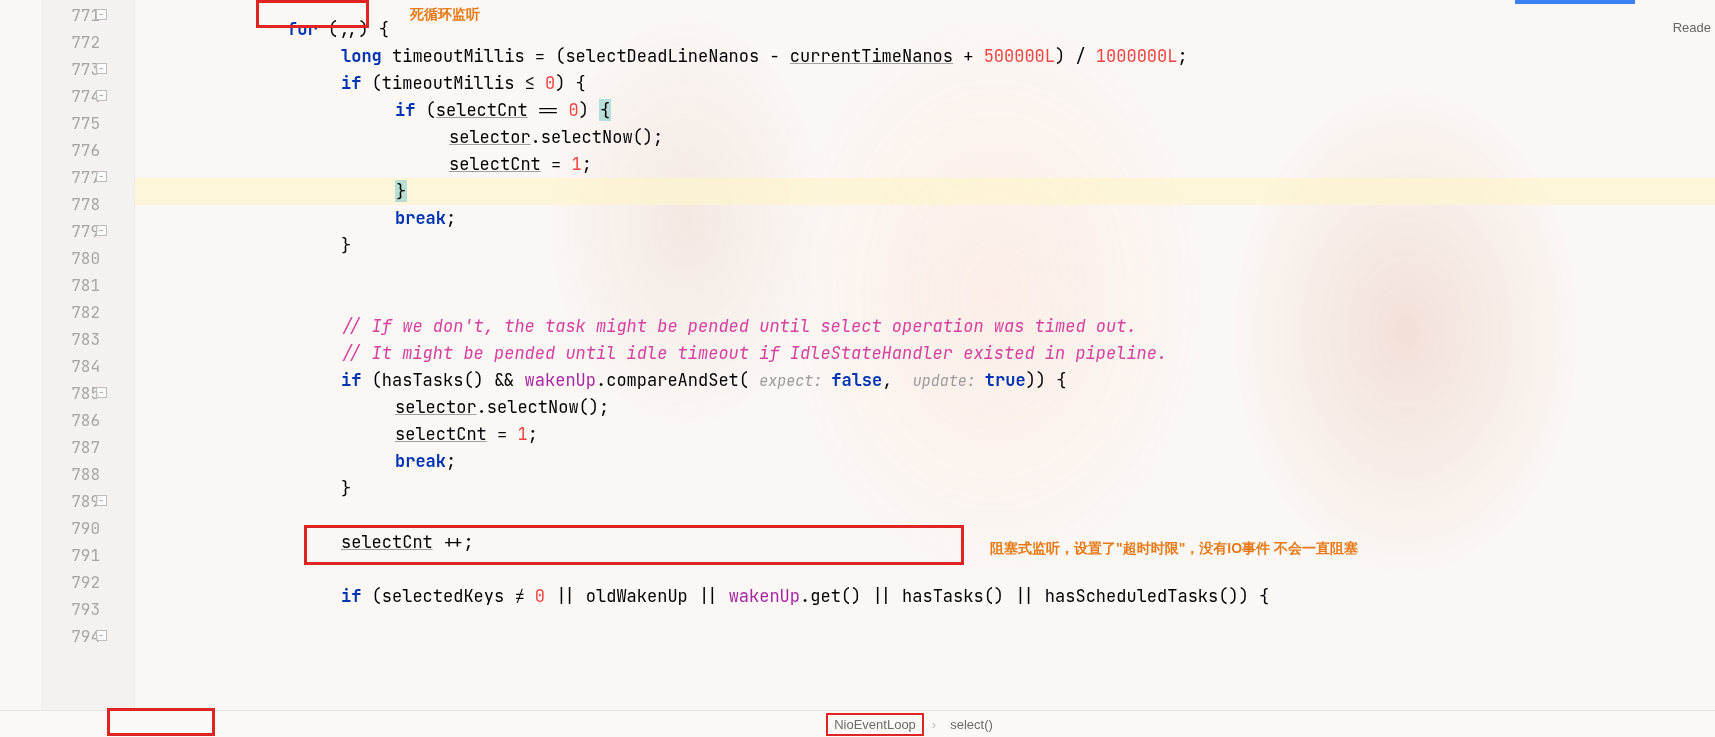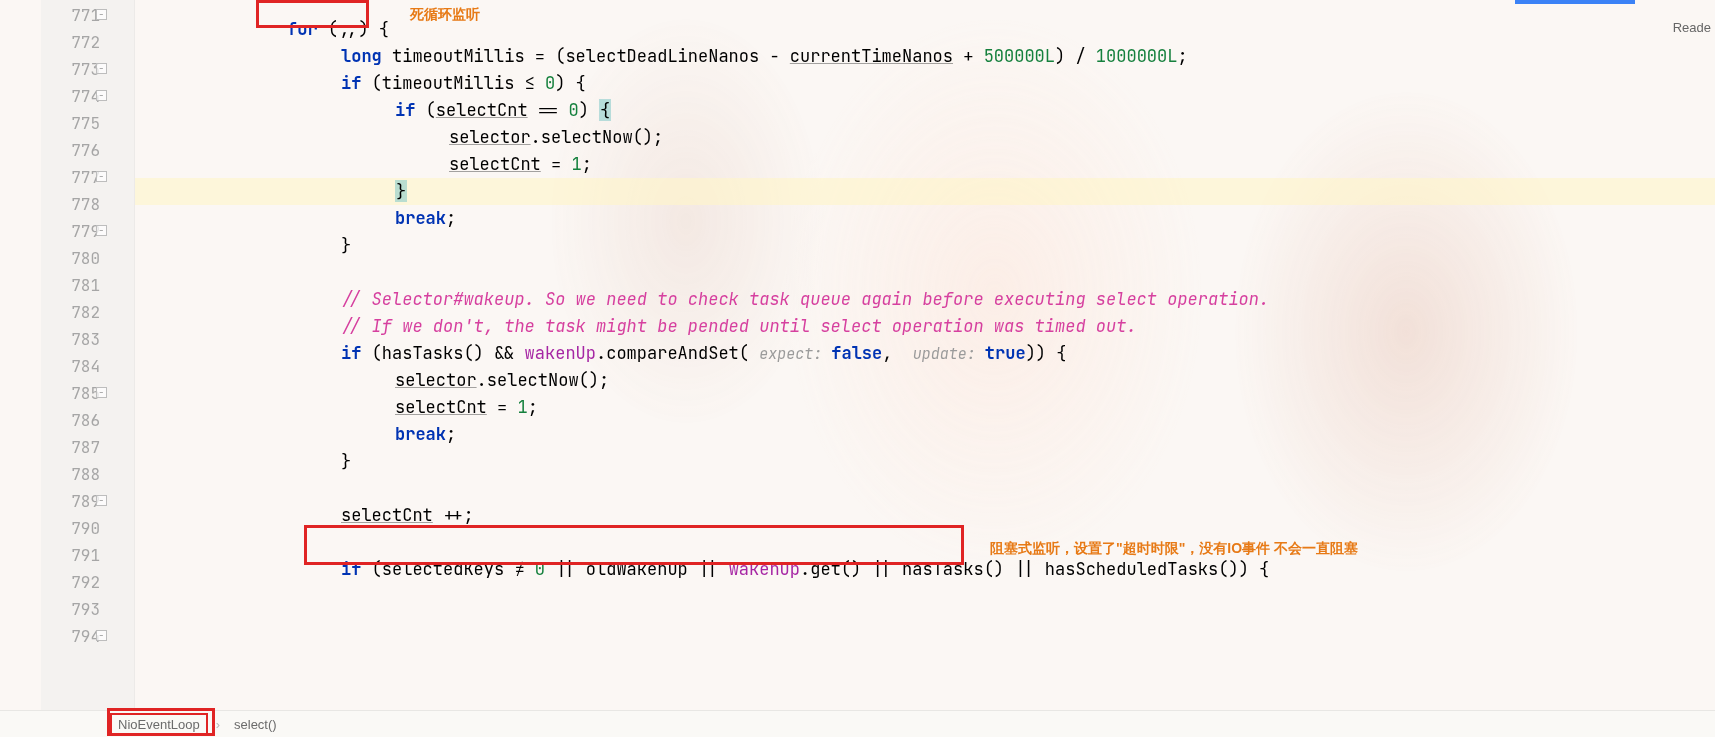--- a/index.html
+++ b/index.html
@@ -72,21 +72,21 @@
   }
   .code-line {
     height: 27px;
     line-height: 27px;
     white-space: pre;
     position: relative;
     padding-left: 22px;
   }
   .hl-line { background: rgba(255,245,200,0.6); }
   .kw { color: #0033b3; font-weight: 700; }
-  .num { color: #15803d; }
+  .num { color: #ef4444; }
   .cmt { color: #d6409f; font-style: italic; }
   .ident { color: #000; }
   .underline { text-decoration: underline; text-decoration-color: rgba(0,0,0,0.35); }
   .param-hint { color: #9b9b9b; font-style: italic; font-size: 15px; }
   .caret-block {
     background: rgba(130,200,200,0.55);
     padding: 0 1px;
   }
   .red-box {
     border: 3px solid #e02424;
@@ -127,20 +127,21 @@
     left: 0; right: 0; bottom: 0;
     height: 27px;
     border-top: 1px solid rgba(0,0,0,0.07);
     background: rgba(250,248,246,0.9);
     display: flex;
     align-items: center;
     font-size: 13px;
     font-family: sans-serif;
     color: #6b6b6b;
     padding-left: 110px;
+    justify-content: center;
   }
   .breadcrumb .sep { margin: 0 8px; color: #bbb; }
   .bc-item { padding: 2px 6px; }
   .bc-boxed { border: 2px solid #e02424; }
 </style>
 </head>
 <body>
 
 <div class="bg-art"></div>
 
@@ -204,24 +205,25 @@
 
     <div class="code-line hl-line"><span style="padding-left:238px"></span><span class="caret-block">}</span></div>
 
     <div class="code-line"><span style="padding-left:238px"></span><span class="kw">break</span><span class="ident">;</span></div>
 
     <div class="code-line"><span style="padding-left:184px"></span><span class="ident">}</span></div>
 
     <div class="code-line"></div>
 
 
-    <div class="code-line"><span style="padding-left:184px"></span><span class="cmt">// Selector#wakeup. So we need to check task queue again before executing select operation.</span></div>
+    <div class="code-line"><span style="padding-left:184px"></span></div>
 
     <div class="code-line"><span style="padding-left:184px"></span><span class="cmt">// If we don't, the task might be pended until select operation was timed out.</span></div>
 
+    <div class="code-line"><span style="padding-left:184px"></span><span class="cmt">// It might be pended until idle timeout if IdleStateHandler existed in pipeline.</span></div>
 
     <div class="code-line"><span style="padding-left:184px"></span><span class="kw">if</span><span class="ident"> (hasTasks() &amp;&amp; </span><span class="ident" style="color:#a626a4">wakenUp</span><span class="ident">.compareAndSet( </span><span class="param-hint">expect: </span><span class="kw">false</span><span class="ident">,  </span><span class="param-hint">update: </span><span class="kw">true</span><span class="ident">)) {</span></div>
 
     <div class="code-line"><span style="padding-left:238px"></span><span class="ident underline">selector</span><span class="ident">.selectNow();</span></div>
 
     <div class="code-line"><span style="padding-left:238px"></span><span class="ident underline">selectCnt</span><span class="ident"> = </span><span class="num">1</span><span class="ident">;</span></div>
 
     <div class="code-line"><span style="padding-left:238px"></span><span class="kw">break</span><span class="ident">;</span></div>
 
     <div class="code-line"><span style="padding-left:184px"></span><span class="ident">}</span></div>

